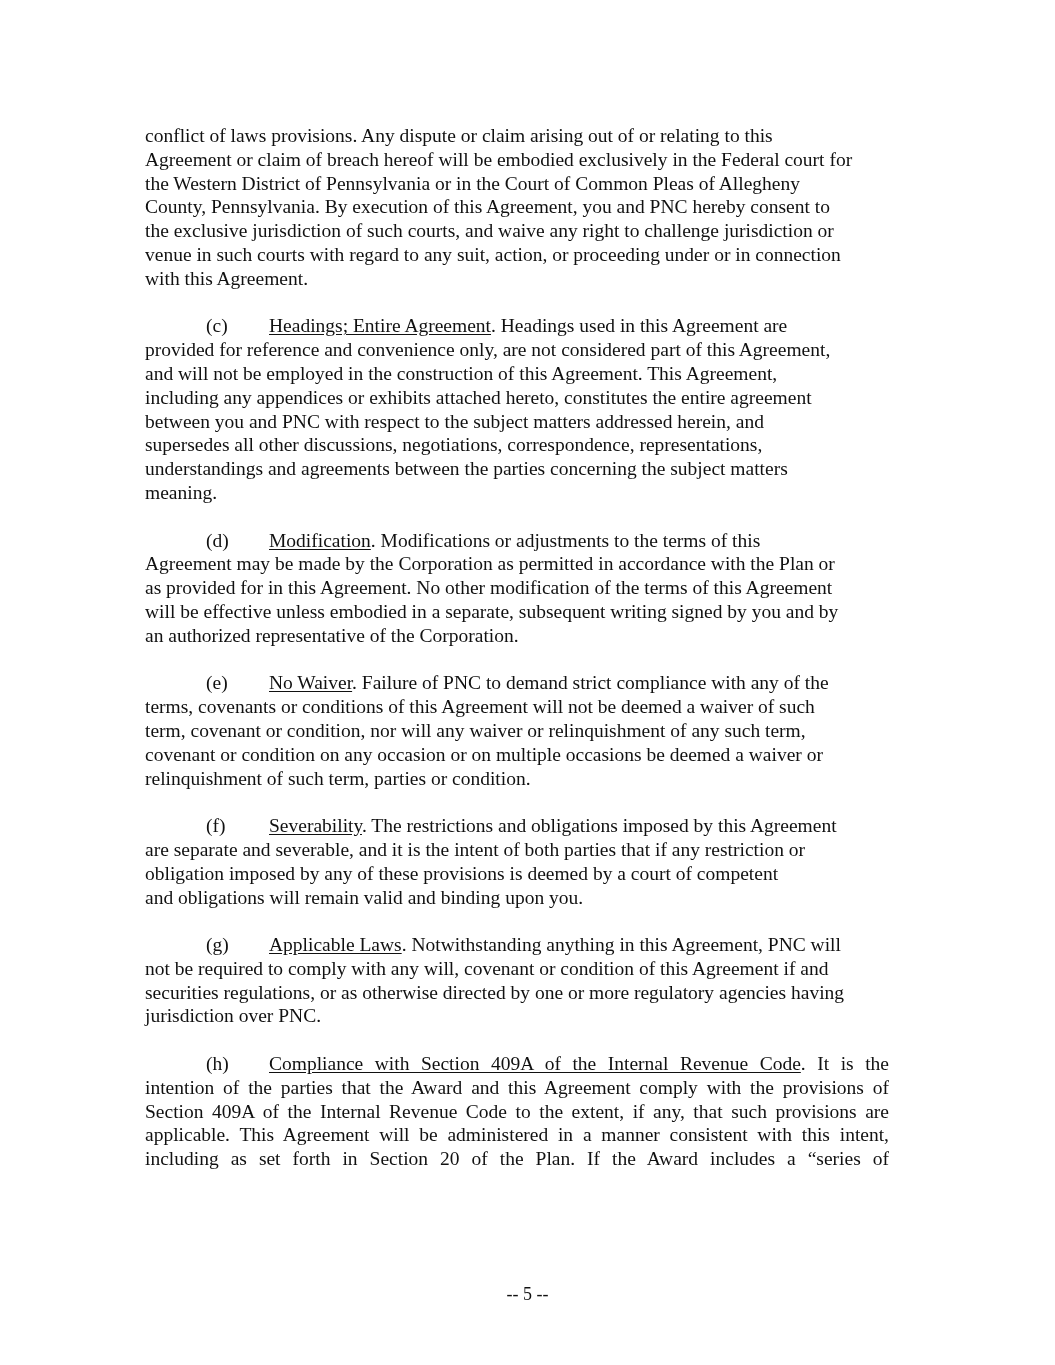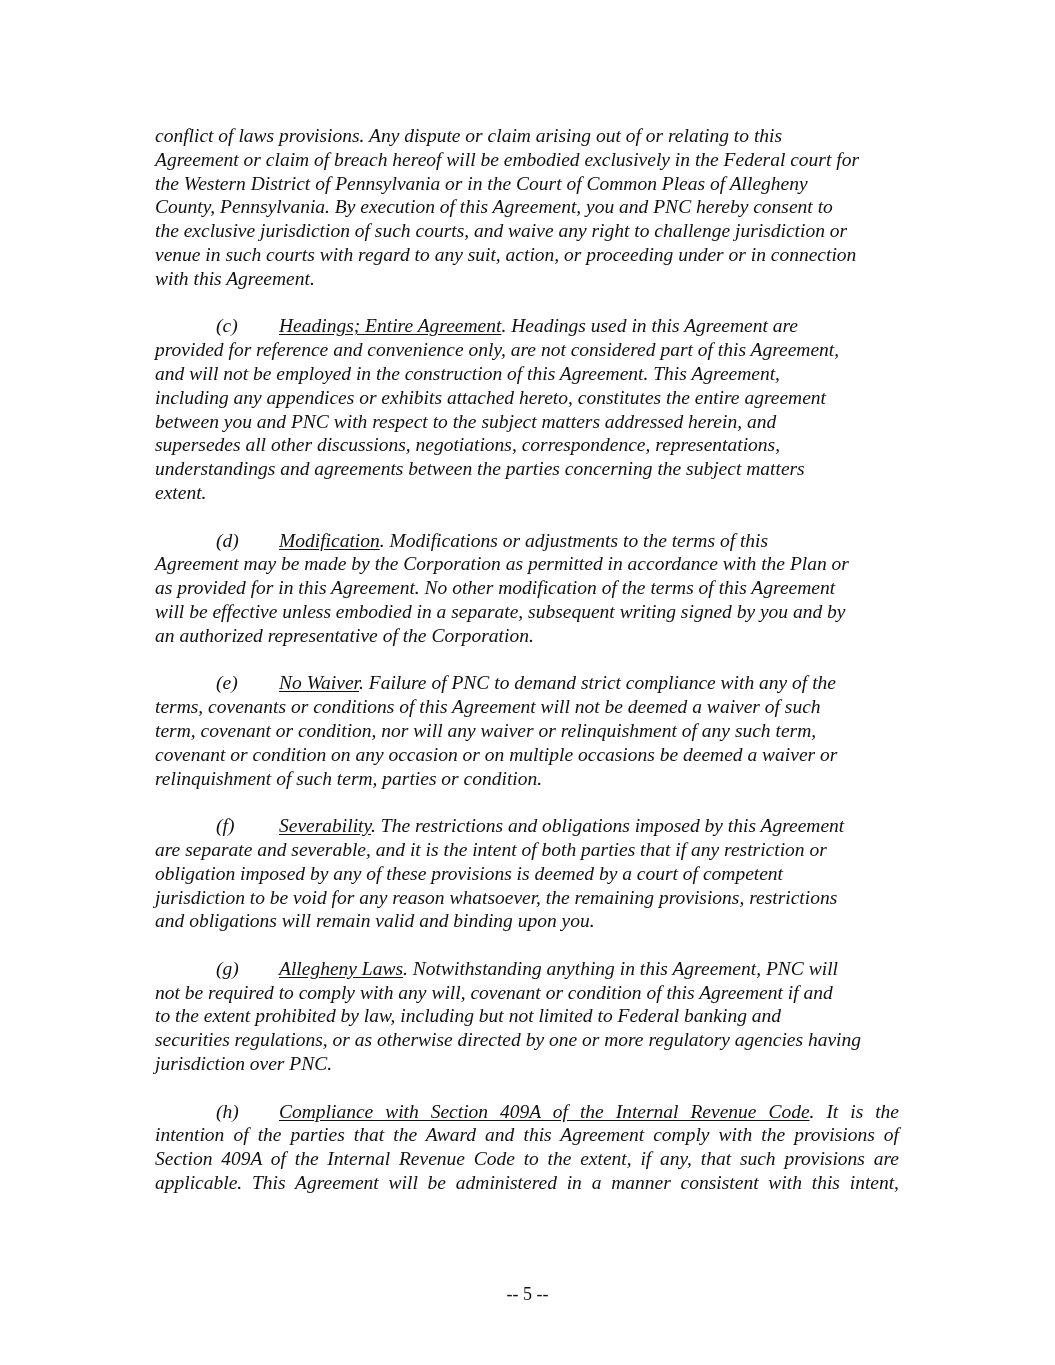--- a/index.html
+++ b/index.html
@@ -11,24 +11,23 @@
       width: 1055px;
       height: 1365px;
       position: relative;
       overflow: hidden;
       font-family: "Liberation Serif", "DejaVu Serif", serif;
       color: #111111;
       font-size: 19.5px;
     }
     .page {
       position: absolute;
-      left: 155px;
+      left: 145px;
       top: 124px;
       width: 744px;
-      font-style: italic;
     }
     .para {
       margin: 0 0 23.8px 0;
       line-height: 23.8px;
       text-align: left;
       white-space: normal;
     }
     .para.justify {
       text-align: justify;
       text-align-last: justify;
@@ -85,21 +84,21 @@
   </p>
 
   <p class="para">
     <span class="first-line"><span class="label">(c)</span><span class="heading">Headings; Entire Agreement</span><span>.  Headings used in this Agreement are</span></span>
     <span class="line">provided for reference and convenience only, are not considered part of this Agreement,</span>
     <span class="line">and will not be employed in the construction of this Agreement.  This Agreement,</span>
     <span class="line">including any appendices or exhibits attached hereto, constitutes the entire agreement</span>
     <span class="line">between you and PNC with respect to the subject matters addressed herein, and</span>
     <span class="line">supersedes all other discussions, negotiations, correspondence, representations,</span>
     <span class="line">understandings and agreements between the parties concerning the subject matters</span>
-    <span class="line">extent.</span>
+    <span class="line">meaning.</span>
   </p>
 
   <p class="para">
     <span class="first-line"><span class="label">(d)</span><span class="heading">Modification</span><span>.  Modifications or adjustments to the terms of this</span></span>
     <span class="line">Agreement may be made by the Corporation as permitted in accordance with the Plan or</span>
     <span class="line">as provided for in this Agreement.  No other modification of the terms of this Agreement</span>
     <span class="line">will be effective unless embodied in a separate, subsequent writing signed by you and by</span>
     <span class="line">an authorized representative of the Corporation.</span>
   </p>
 
@@ -108,34 +107,33 @@
     <span class="line">terms, covenants or conditions of this Agreement will not be deemed a waiver of such</span>
     <span class="line">term, covenant or condition, nor will any waiver or relinquishment of any such term,</span>
     <span class="line">covenant or condition on any occasion or on multiple occasions be deemed a waiver or</span>
     <span class="line">relinquishment of such term, parties or condition.</span>
   </p>
 
   <p class="para">
     <span class="first-line"><span class="label">(f)</span><span class="heading">Severability</span><span>.  The restrictions and obligations imposed by this Agreement</span></span>
     <span class="line">are separate and severable, and it is the intent of both parties that if any restriction or</span>
     <span class="line">obligation imposed by any of these provisions is deemed by a court of competent</span>
-    <span class="line">jurisdiction to be void for any reason whatsoever, the remaining provisions, restrictions</span>
     <span class="line">and obligations will remain valid and binding upon you.</span>
   </p>
 
   <p class="para">
-    <span class="first-line"><span class="label">(g)</span><span class="heading">Allegheny Laws</span><span>. Notwithstanding anything in this Agreement, PNC will</span></span>
+    <span class="first-line"><span class="label">(g)</span><span class="heading">Applicable Laws</span><span>. Notwithstanding anything in this Agreement, PNC will</span></span>
     <span class="line">not be required to comply with any will, covenant or condition of this Agreement if and</span>
-    <span class="line">to the extent prohibited by law, including but not limited to Federal banking and</span>
     <span class="line">securities regulations, or as otherwise directed by one or more regulatory agencies having</span>
     <span class="line">jurisdiction over PNC.</span>
   </p>
 
   <p class="para justify">
     <span class="line"><span class="label">(h)</span><span class="heading">Compliance with Section 409A of the Internal Revenue Code</span><span>.  It is the</span></span>
     <span class="line">intention of the parties that the Award and this Agreement comply with the provisions of</span>
     <span class="line">Section 409A of the Internal Revenue Code to the extent, if any, that such provisions are</span>
     <span class="line">applicable.  This Agreement will be administered in a manner consistent with this intent,</span>
+    <span class="line">including as set forth in Section 20 of the Plan.  If the Award includes a “series of</span>
   </p>
 
 </div>
 
 <div class="footer">-- 5 --</div>
 
 </body></html>

